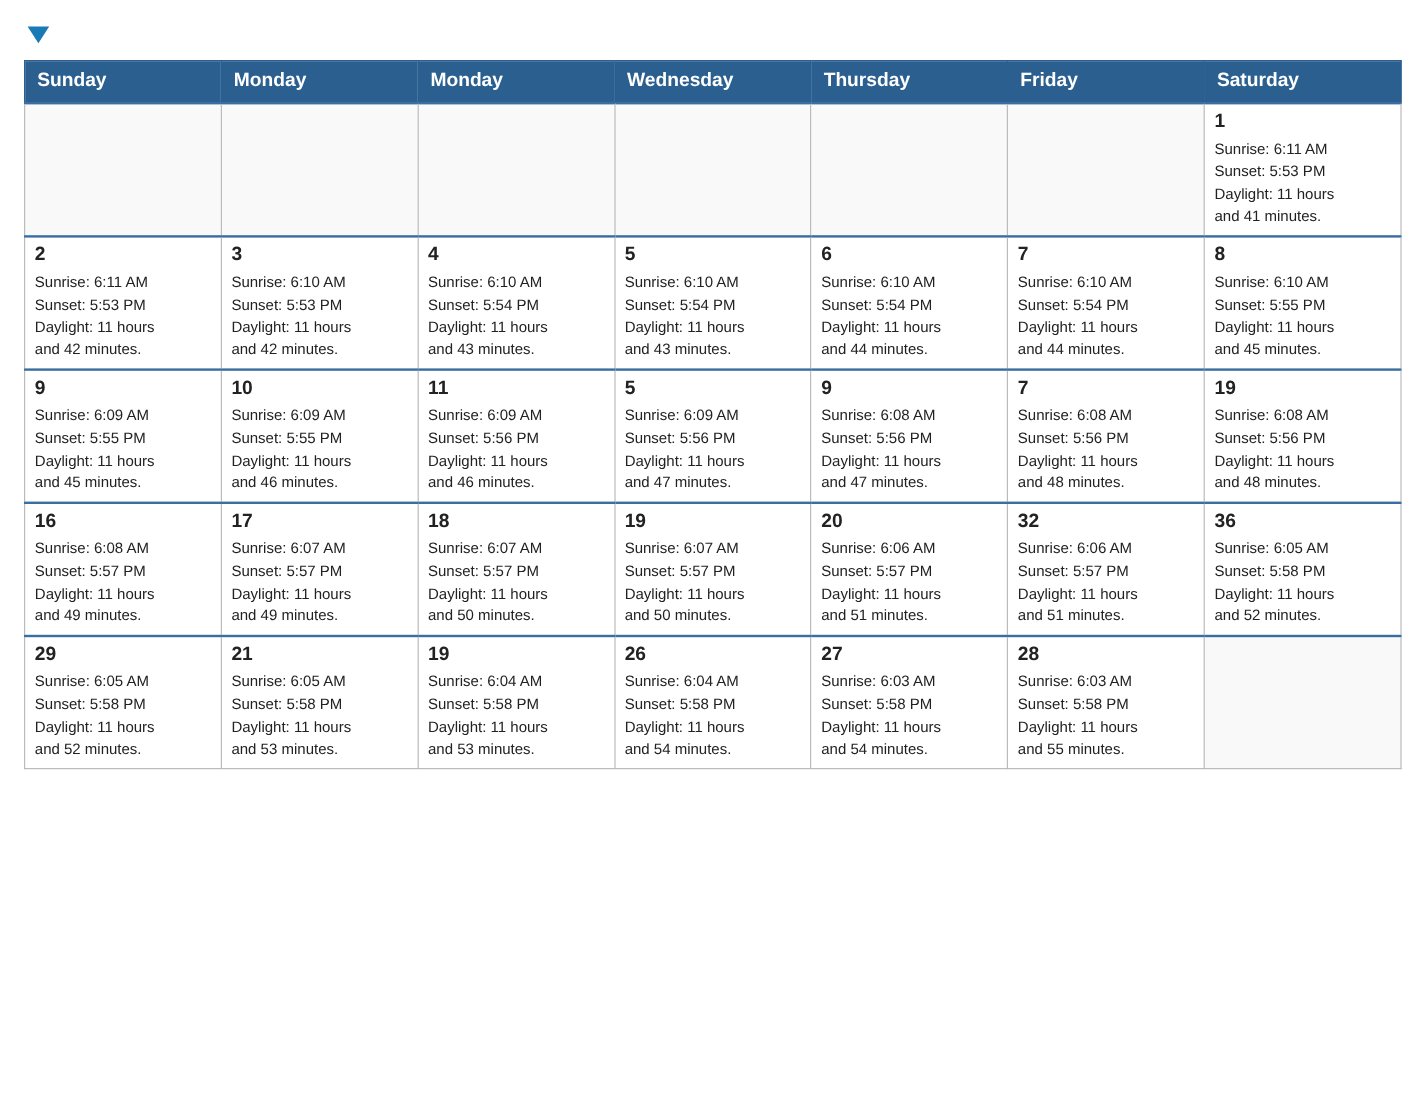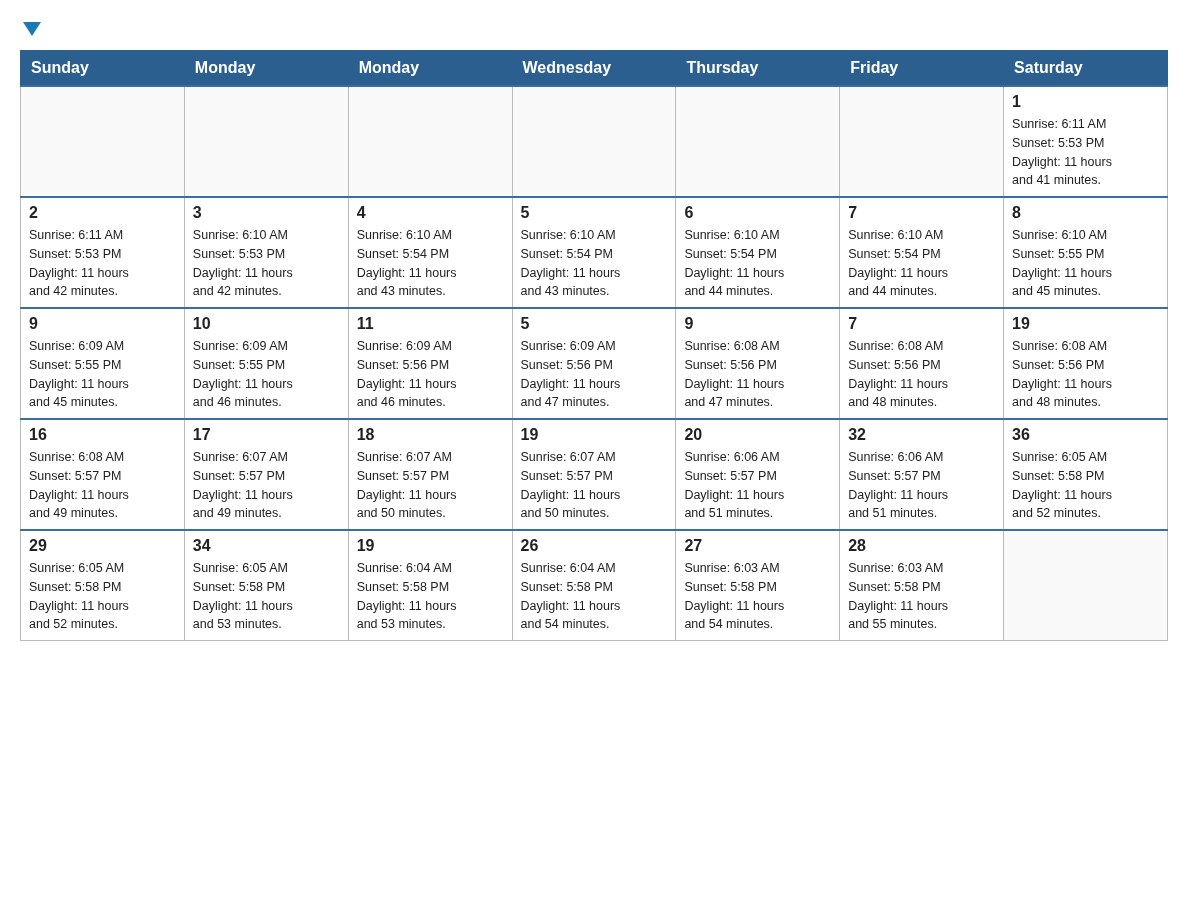--- a/index.html
+++ b/index.html
@@ -223,21 +223,21 @@
           <span class="day-number">36</span>
           <div class="day-info">Sunrise: 6:05 AM<br>Sunset: 5:58 PM<br>Daylight: 11 hours<br>and 52 minutes.</div>
         </td>
       </tr>
       <tr>
         <td>
           <span class="day-number">29</span>
           <div class="day-info">Sunrise: 6:05 AM<br>Sunset: 5:58 PM<br>Daylight: 11 hours<br>and 52 minutes.</div>
         </td>
         <td>
-          <span class="day-number">34</span>
+          <span class="day-number">21</span>
           <div class="day-info">Sunrise: 6:05 AM<br>Sunset: 5:58 PM<br>Daylight: 11 hours<br>and 53 minutes.</div>
         </td>
         <td>
           <span class="day-number">19</span>
           <div class="day-info">Sunrise: 6:04 AM<br>Sunset: 5:58 PM<br>Daylight: 11 hours<br>and 53 minutes.</div>
         </td>
         <td>
           <span class="day-number">26</span>
           <div class="day-info">Sunrise: 6:04 AM<br>Sunset: 5:58 PM<br>Daylight: 11 hours<br>and 54 minutes.</div>
         </td>

